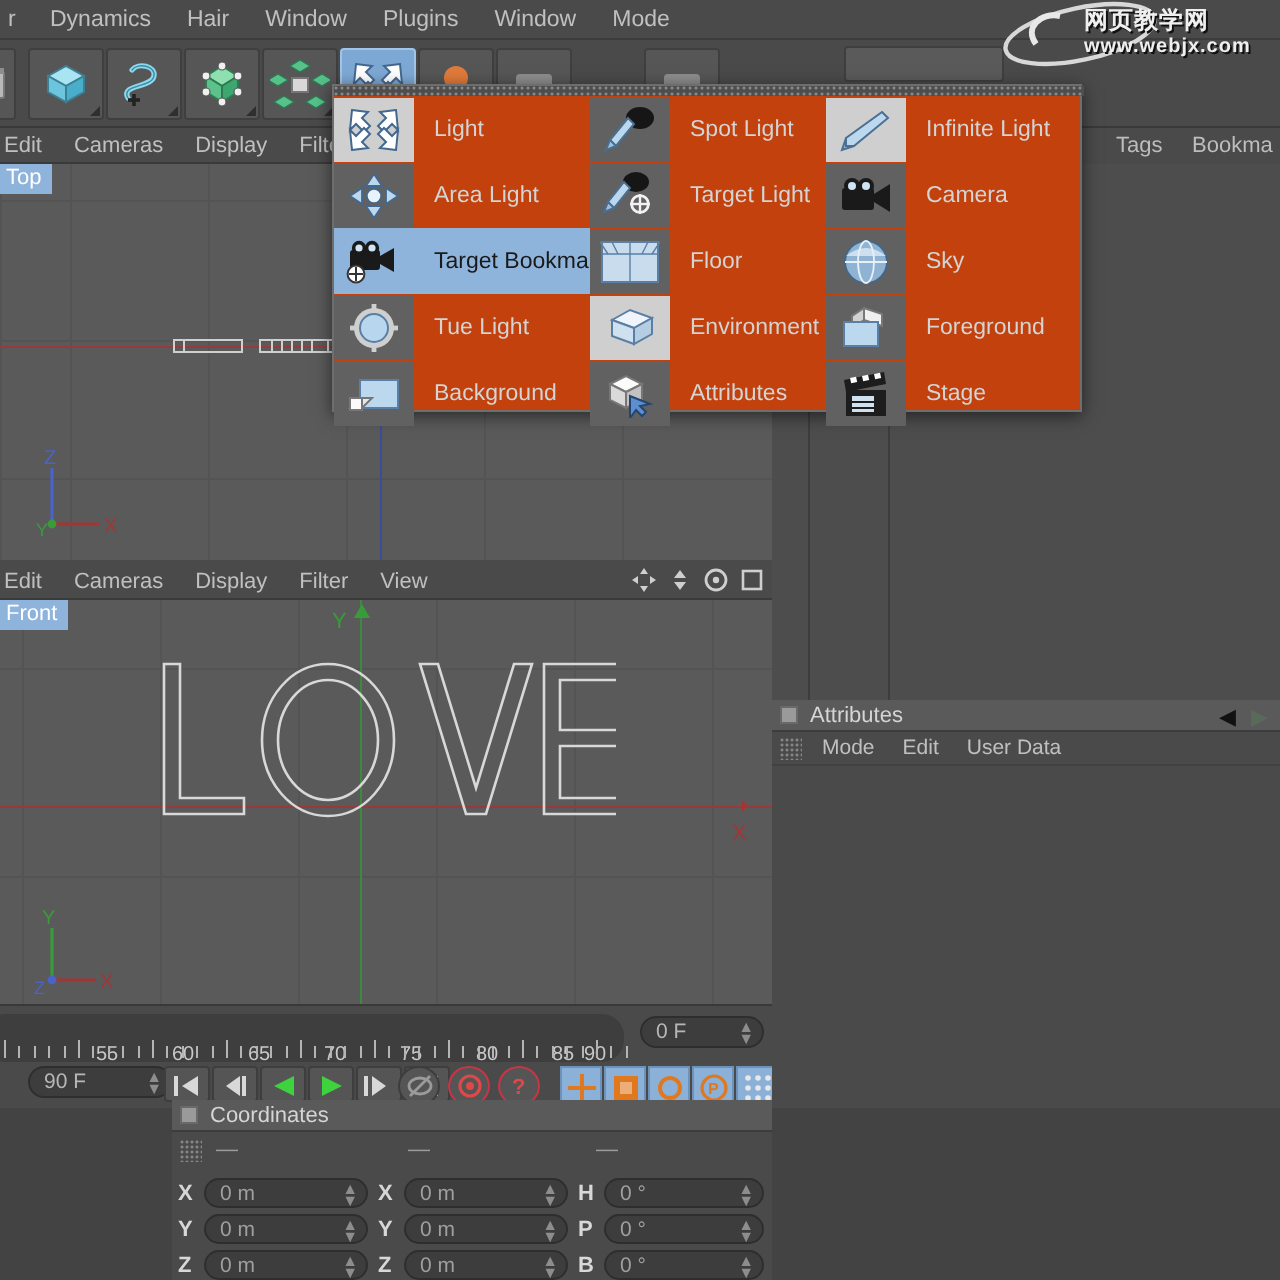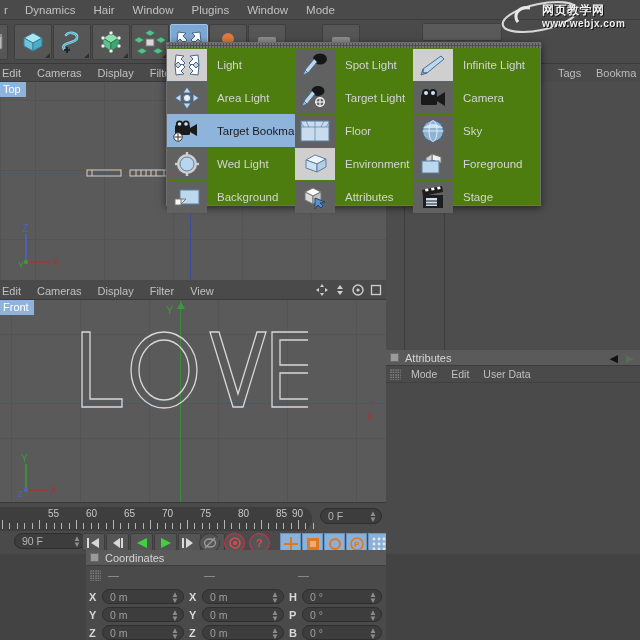--- a/index.html
+++ b/index.html
@@ -64,21 +64,21 @@
 
   
   #timeline {
     position:absolute; left:0; top:502px; width:386px; height:52px;
     background:#4a4a4a; border-top:1px solid #393939;
   }
   .tlruler {
     position:absolute; left:-8px; top:4px; width:320px; height:24px;
     background:#3e3e3e; border-radius:11px;
   }
-  .tlnum { position:absolute; top:1px; color:#c8c8c8; font-size:10px; }
+  .tlnum { position:absolute; top:15px; color:#c8c8c8; font-size:10px; }
   .tick { position:absolute; background:#b4b4b4; width:1px; }
 
   .numfield {
     position:absolute; background:#3d3d3d; border:1px solid #2e2e2e;
     border-radius:8px; height:16px; color:#b6b6b6; font-size:10.5px;
     line-height:15px; padding-left:7px;
   }
   .spin { position:absolute; right:4px; top:2px; color:#8d8d8d; font-size:8px; line-height:6px;}
 
   .tpbtn {
@@ -122,21 +122,21 @@
   .coordlbl { width:13px; color:#d8d8d8; font-size:11px; font-weight:bold; text-align:left;}
   .coordfield {
     background:#3d3d3d; border:1px solid #2e2e2e; border-radius:8px;
     height:15px; color:#9f9f9f; font-size:10.5px; line-height:14px;
     padding-left:7px; position:relative;
   }
 
   
   #popup {
     position:absolute; left:166px; top:42px; width:375px; height:164px;
-    background:#4d7c0f;
+    background:#c2410c;
     border:1px solid #6e6e6e;
     box-shadow:0 2px 8px rgba(0,0,0,.55);
   }
   #popup .griprow {
     position:absolute; left:0; top:0; height:5px; width:375px;
     background-image:radial-gradient(circle at 1px 1px,#888 .6px,transparent .9px);
     background-size:3px 3px;
     background-color:#4e4e4e;
   }
   .pcol { position:absolute; top:5px; }
@@ -738,21 +738,21 @@
           <circle cx="13" cy="12" r="10" fill="#cfcfcf"></circle>
           <circle cx="13" cy="12" r="7" fill="#b9d6ef" stroke="#5b7fa4"></circle>
           <g stroke="#cfcfcf" stroke-width="2.4">
             <line x1="13" y1="0" x2="13" y2="3"></line>
               <line x1="13" y1="21" x2="13" y2="24"></line>
             <line x1="1" y1="12" x2="4" y2="12"></line>
               <line x1="22" y1="12" x2="25" y2="12"></line>
           </g>
         </svg>
       </span>
-      <span class="plabel">Wed Light</span>
+      <span class="plabel">Tue Light</span>
     </div>
     <div class="pitem">
       <span class="picon">
         <svg width="28" height="24" viewBox="0 0 28 24">
           <rect x="7" y="5" width="19" height="14" fill="#bcd8ee" stroke="#5b7fa4"></rect>
           <polygon points="2,19 7,14 13,14 8,19" fill="#e8e8e8" stroke="#777"></polygon>
           <rect x="2" y="14" width="6" height="6" fill="#fafafa" stroke="#777"></rect>
         </svg>
       </span>
       <span class="plabel">Background</span>

